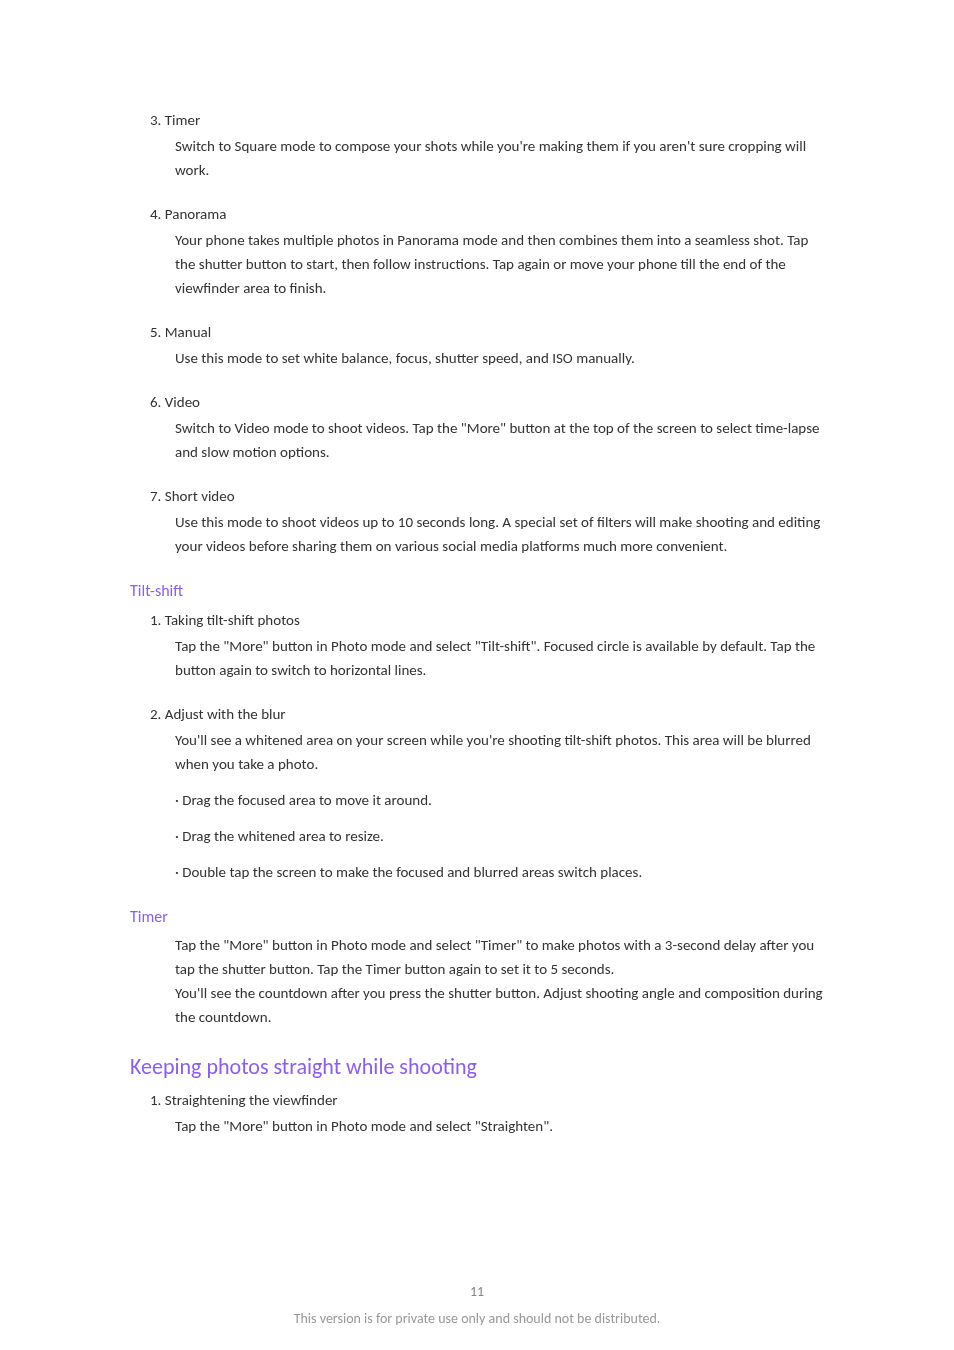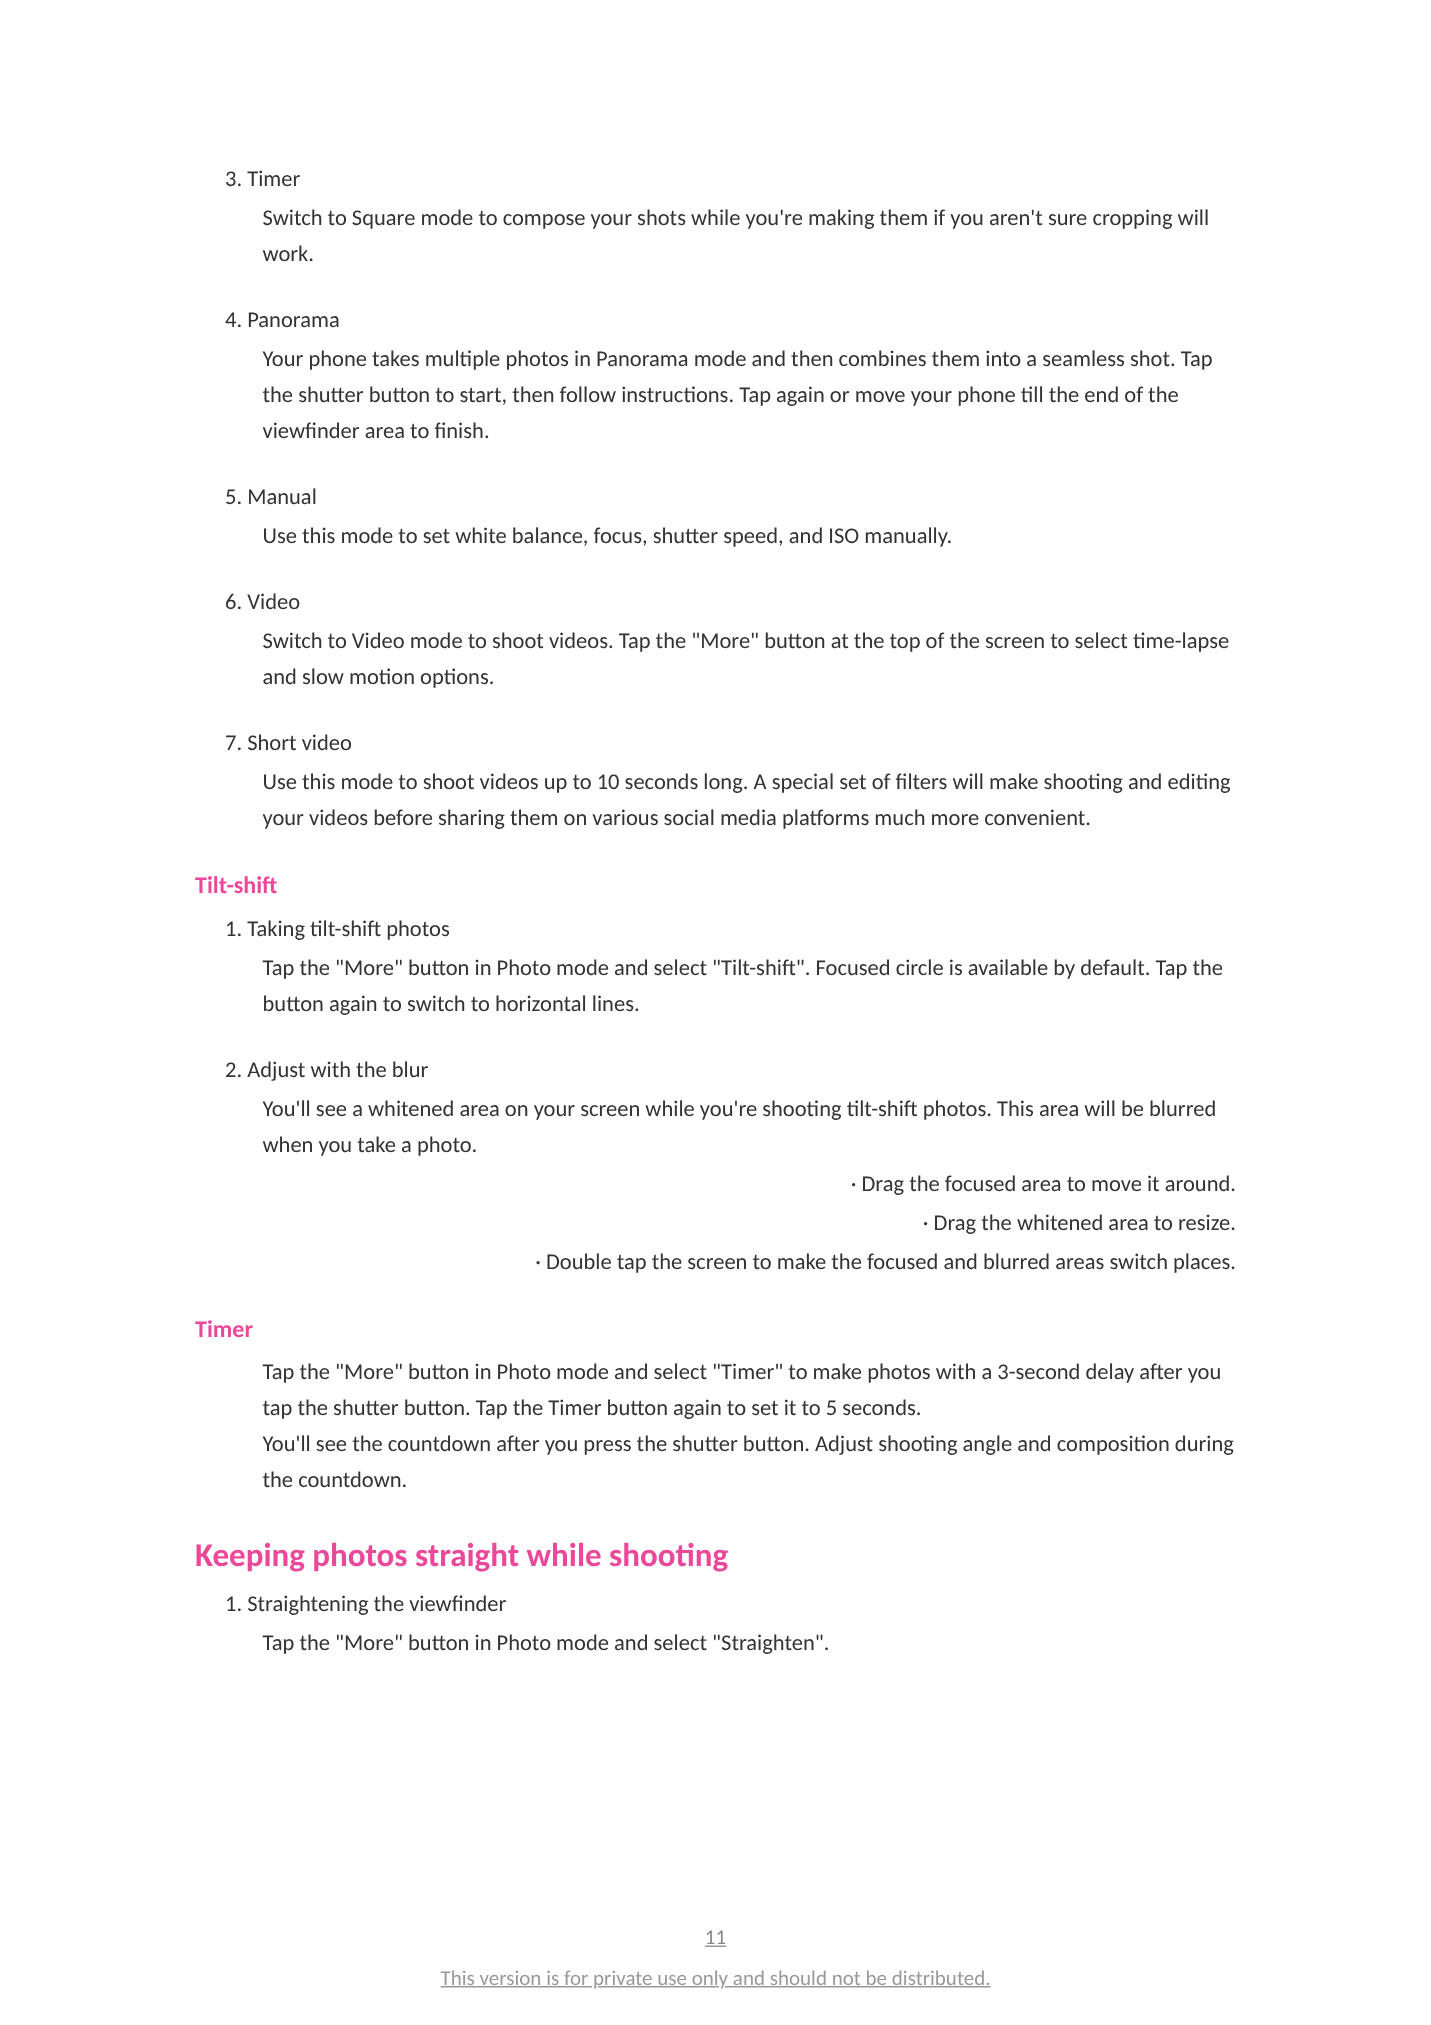--- a/index.html
+++ b/index.html
@@ -22,45 +22,43 @@
       margin-bottom: 20px;
     }
     .item-title {
       margin-bottom: 2px;
       padding-left: 20px;
     }
     .item-body {
       padding-left: 45px;
     }
     .section-heading {
-      color: #ec4899;
-      font-weight: 700;
+      color: #8b5cf6;
+      font-weight: 400;
       font-size: 16px;
       margin-bottom: 4px;
       margin-top: 8px;
     }
     .larger-heading {
       font-size: 22px;
     }
     .no-items-body {
       padding-left: 45px;
     }
     .bullet {
-      margin-top: 2px;
-      text-align: right;
+      margin-top: 12px;
     }
     .footer {
       position: absolute;
       bottom: 20px;
       left: 0;
       right: 0;
       text-align: center;
       color: #999999;
       font-size: 14px;
-      text-decoration: underline;
     }
     .page-num {
       margin-bottom: 4px;
       color: #888;
     }
   </style>
 </head>
 <body>
 
 <div class="item">

